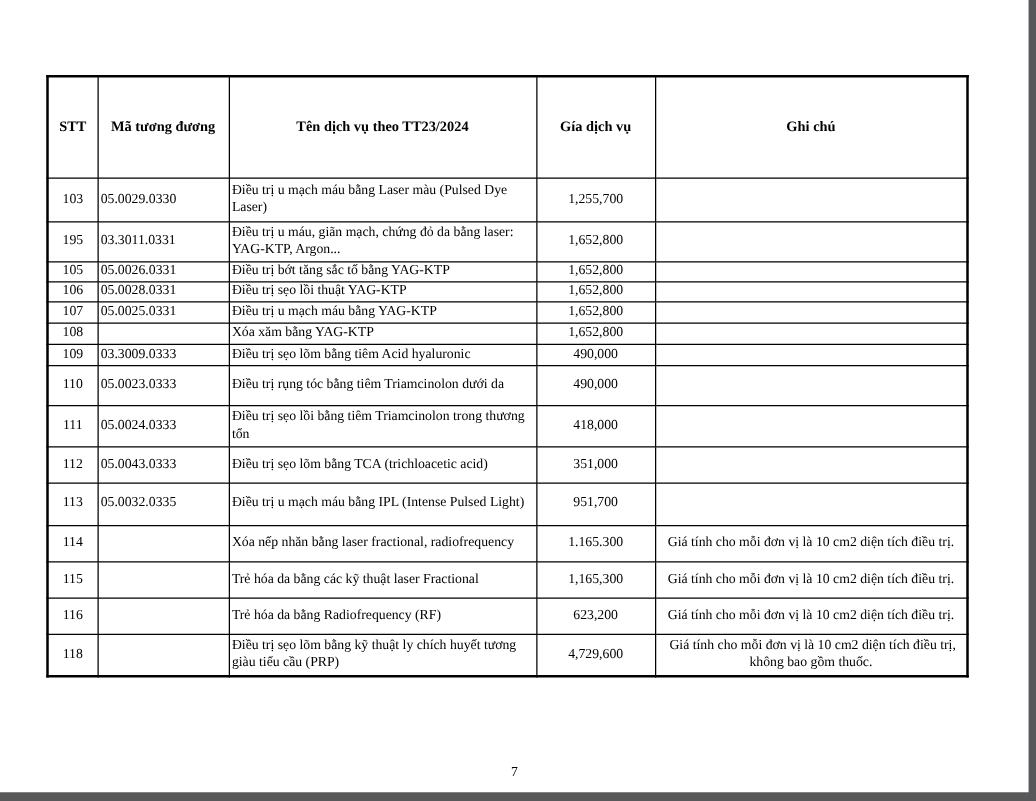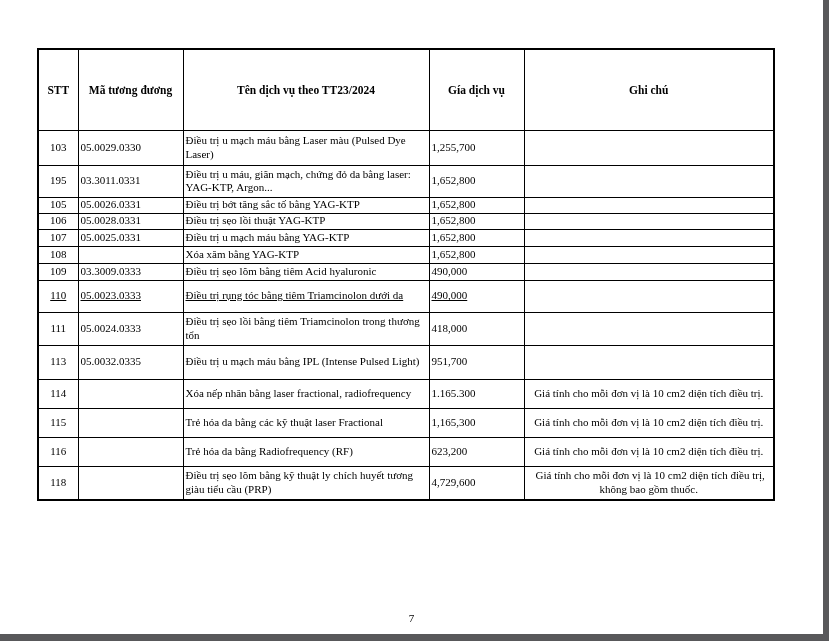--- a/index.html
+++ b/index.html
@@ -9,21 +9,21 @@
     background:var(--app-bg,#58585a);
     overflow:hidden;
     font-family:"Liberation Serif","DejaVu Serif",serif;
   }
   .page{
     position:absolute;left:0;top:0;
     width:823px;height:634px;
     background:var(--page-bg,#ffffff);
   }
   table.price-table{
-    position:absolute;left:37px;top:48px;
+    position:absolute;left:37px;top:60px;
     width:736px;
     border-collapse:collapse;
     table-layout:fixed;
     border:2px solid var(--border,#000);
   }
   .price-table th,.price-table td{
     border:1px solid var(--border,#000);
     color:var(--text,#000);
     font-size:11px;
     line-height:1.22;
@@ -33,21 +33,21 @@
   }
   .price-table thead tr{height:81px;}
   .price-table th{
     font-weight:bold;
     text-align:center;
     font-size:11.5px;
   }
   .col-stt{text-align:center;}
   .col-code{text-align:left;}
   .col-service{text-align:left;padding:0 4px;}
-  .col-price{text-align:left;padding-right:5px;}
+  .col-price{text-align:center;padding-right:5px;}
   .col-note{text-align:center;padding:0 3px;white-space:pre-wrap;}
   .page-number{
     position:absolute;left:0;top:612px;
     width:823px;
     text-align:center;
     font-size:11px;
     color:var(--text,#000);
   }
   .edge-right{
     position:absolute;right:0;top:0;
@@ -126,34 +126,41 @@
             <td class="col-price">1,652,800</td>
             <td class="col-note"></td>
           </tr>
           <tr style="height: 17px;">
             <td class="col-stt">109</td>
             <td class="col-code">03.3009.0333</td>
             <td class="col-service">Điều trị sẹo lõm bằng tiêm Acid hyaluronic</td>
             <td class="col-price">490,000</td>
             <td class="col-note"></td>
           </tr>
-          <tr style="height: 32px; text-decoration: underline;">
+          <tr style="height: 32px;">
             <td class="col-stt">110</td>
             <td class="col-code">05.0023.0333</td>
             <td class="col-service">Điều trị rụng tóc bằng tiêm Triamcinolon dưới da</td>
             <td class="col-price">490,000</td>
             <td class="col-note"></td>
           </tr>
           <tr style="height: 33px;">
             <td class="col-stt">111</td>
             <td class="col-code">05.0024.0333</td>
             <td class="col-service">Điều trị sẹo lồi bằng tiêm Triamcinolon trong thương tổn</td>
             <td class="col-price">418,000</td>
             <td class="col-note"></td>
           </tr>
+          <tr style="height: 29px;">
+            <td class="col-stt">112</td>
+            <td class="col-code">05.0043.0333</td>
+            <td class="col-service">Điều trị sẹo lõm bằng TCA (trichloacetic acid)</td>
+            <td class="col-price">351,000</td>
+            <td class="col-note"></td>
+          </tr>
           <tr style="height: 34px;">
             <td class="col-stt">113</td>
             <td class="col-code">05.0032.0335</td>
             <td class="col-service">Điều trị u mạch máu bằng IPL (Intense Pulsed Light)</td>
             <td class="col-price">951,700</td>
             <td class="col-note"></td>
           </tr>
           <tr style="height: 29px;">
             <td class="col-stt">114</td>
             <td class="col-code"></td>

